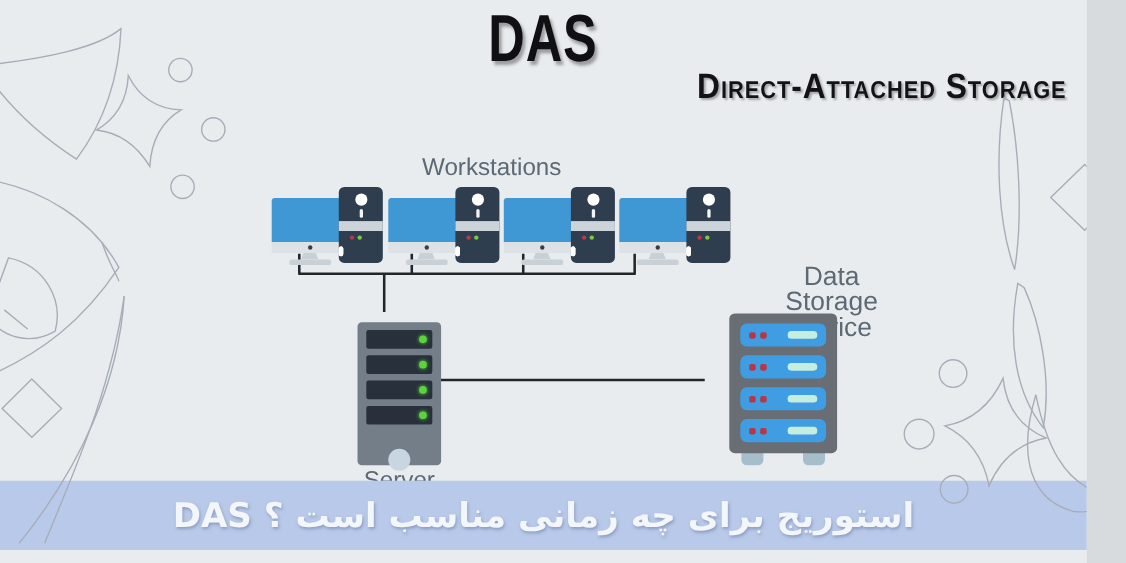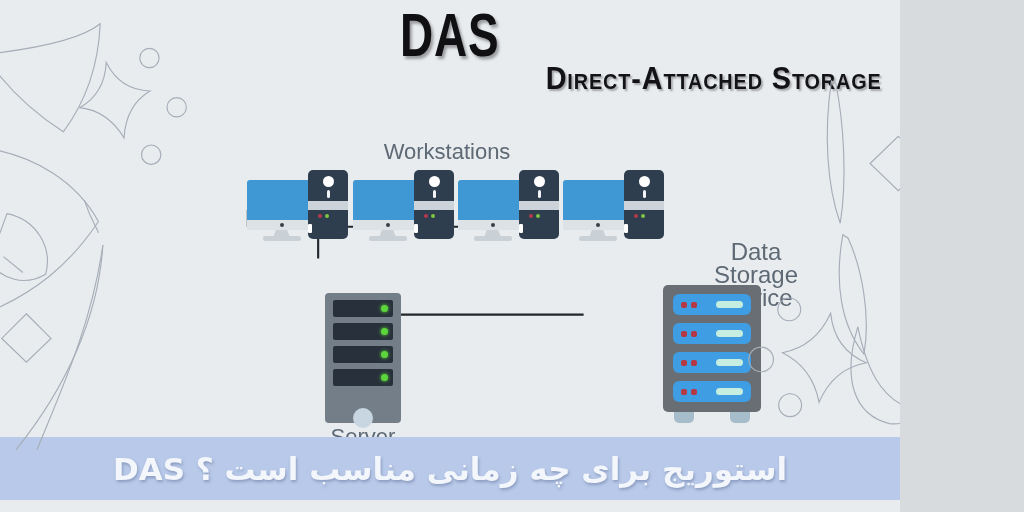--- a/index.html
+++ b/index.html
@@ -1,18 +1,18 @@
 <!DOCTYPE html>
 <html><head>
 <meta charset="utf-8">
 <style>
   * { margin:0; padding:0; box-sizing:border-box; }
   html,body { background:#d8dbde; }
   #canvas {
-    position:relative; width:900px; height:512px; overflow:hidden;
+    position:relative; width:988px; height:512px; overflow:hidden;
     background:#e9ecef;
     font-family:"Liberation Sans", sans-serif;
     padding-left:26px;
   }
   
   #decor { position:absolute; inset:0; z-index:5; pointer-events:none; }
   #decor path, #decor circle { fill:none; stroke:#a6adb8; stroke-width:1.3; }
 
   
   .title-wrap { position:absolute; top:2px; left:0; width:100%; text-align:center; z-index:2; }

